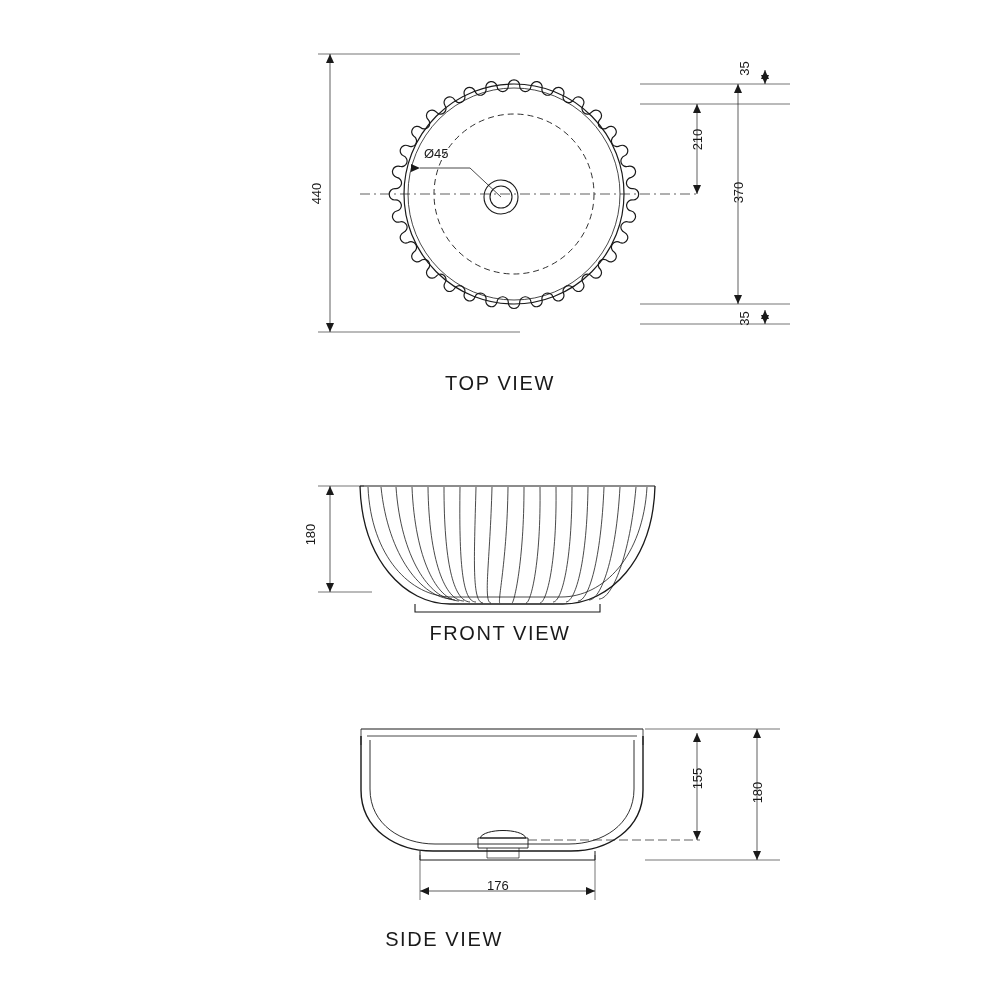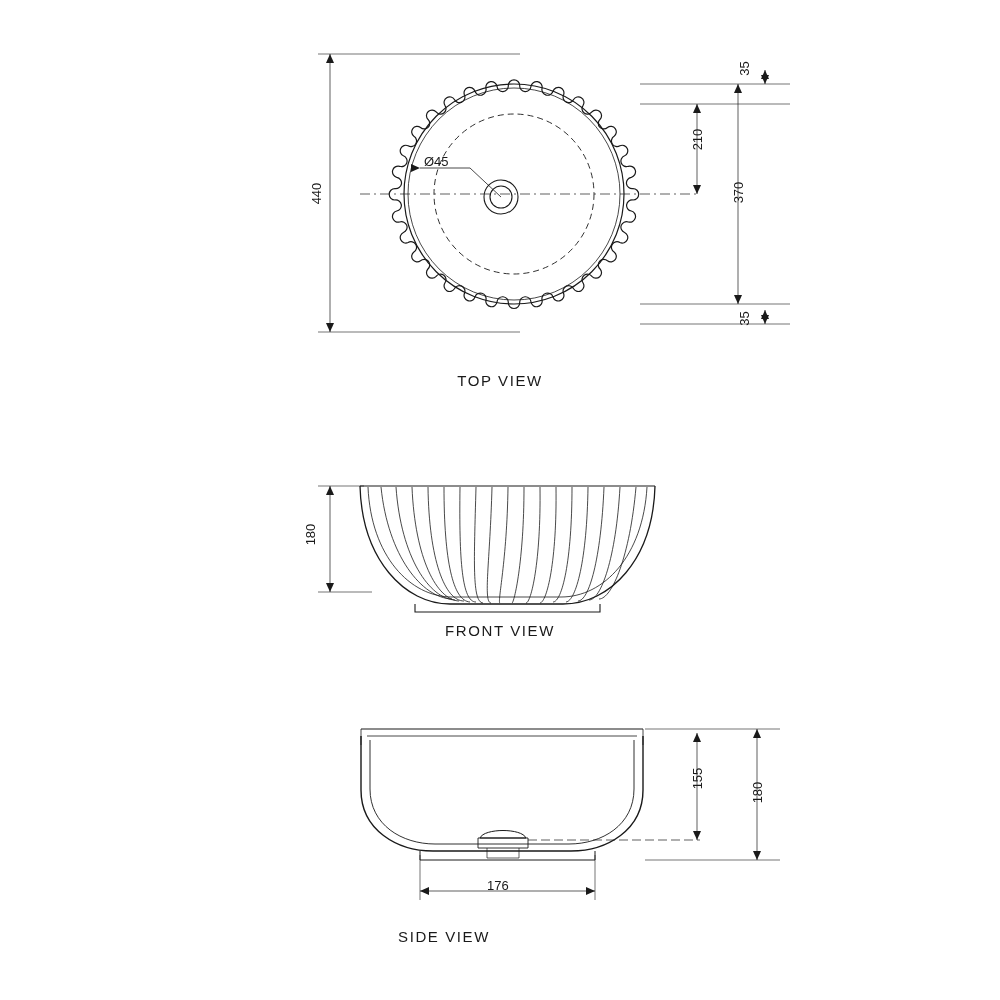--- a/index.html
+++ b/index.html
@@ -16,21 +16,21 @@
     overflow: hidden;
   }
   #sheet {
     position: absolute;
     left: 0; top: 0;
     width: 1000px;
     height: 1000px;
   }
   .view-caption {
     position: absolute;
-    font-size: 15px;
+    font-size: 20px;
     letter-spacing: 1.6px;
     color: #1a1a1a;
     text-align: center;
     white-space: nowrap;
   }
   #cap-top  { left: 0; top: 372px; width: 1000px; }
   #cap-front{ left: 0; top: 622px; width: 1000px; }
   #cap-side { left: 0; top: 928px; width: 888px; }
   .dim-label {
     position: absolute;
@@ -199,19 +199,19 @@
 
 <div class="view-caption" id="cap-top">TOP VIEW</div>
 <div class="view-caption" id="cap-front">FRONT VIEW</div>
 <div class="view-caption" id="cap-side">SIDE VIEW</div>
 
 <div class="dim-label rot" style="left:296px; top:186px; width:40px; text-align:center;">440</div>
 <div class="dim-label rot" style="left:718px; top:185px; width:40px; text-align:center;">370</div>
 <div class="dim-label rot" style="left:677px; top:132px; width:40px; text-align:center;">210</div>
 <div class="dim-label rot" style="left:724px; top:61px; width:40px; text-align:center;">35</div>
 <div class="dim-label rot" style="left:724px; top:311px; width:40px; text-align:center;">35</div>
-<div class="dim-label" style="left:424px; top:154px;">Ø45</div>
+<div class="dim-label" style="left:424px; top:146px;">Ø45</div>
 
 <div class="dim-label rot" style="left:290px; top:527px; width:40px; text-align:center;">180</div>
 
 <div class="dim-label rot" style="left:677px; top:771px; width:40px; text-align:center;">155</div>
 <div class="dim-label rot" style="left:737px; top:785px; width:40px; text-align:center;">180</div>
 <div class="dim-label" style="left:487px; top:878px;">176</div>
 
 </body></html>

